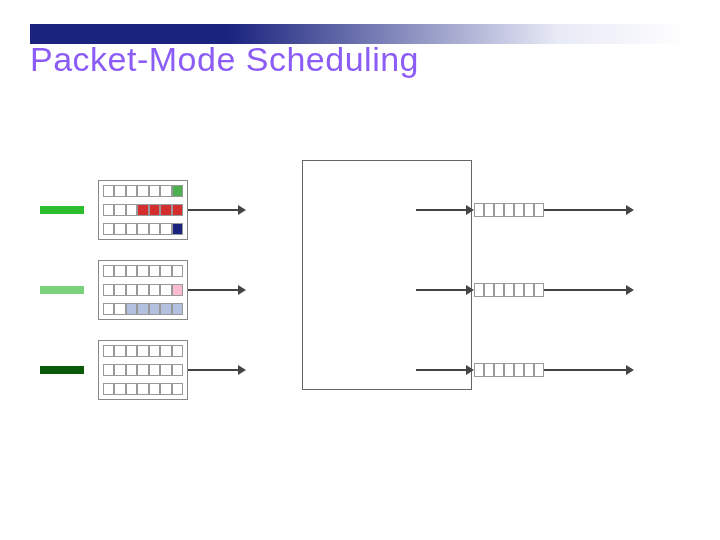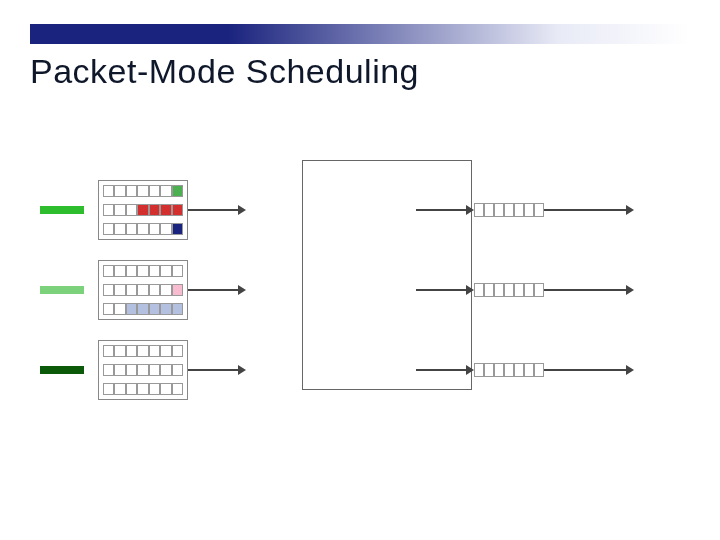--- a/index.html
+++ b/index.html
@@ -1,19 +1,19 @@
 <!DOCTYPE html>
 <html><head>
 <meta charset="utf-8">
 <style>
   * { box-sizing: border-box; margin: 0; padding: 0; }
   html, body { width: 720px; height: 540px; background: #fff; font-family: Arial, Helvetica, sans-serif; overflow: hidden; }
   .slide { position: relative; width: 720px; height: 540px; }
   .bar { position: absolute; top: 24px; left: 30px; right: 30px; height: 20px; background: linear-gradient(to right, #1a237e 0%, #1a237e 30%, #e8eaf6 80%, #ffffff 100%); }
-  .title { position: absolute; top: 52px; left: 30px; font-size: 34px; color: #0f172a; font-weight: 400; letter-spacing: 0.5px; }
+  .title { position: absolute; top: 40px; left: 30px; font-size: 34px; color: #8b5cf6; font-weight: 400; letter-spacing: 0.5px; }
   .stage { position: absolute; top: 150px; left: 40px; right: 40px; height: 280px; }
   .row { position: absolute; left: 0; right: 0; display: flex; align-items: center; }
   .row1 { top: 30px; }
   .row2 { top: 110px; }
   .row3 { top: 190px; }
   .inmark { width: 44px; height: 8px; margin-right: 14px; }
   .voq { width: 90px; height: 60px; border: 1px solid #888; padding: 4px 4px; display: flex; flex-direction: column; justify-content: space-between; background: #fff; }
   .queue { height: 12px; display: flex; }
   .cell { flex: 1; border: 1px solid #999; background: #fff; }
   .cell.r  { background: #d32f2f; }

